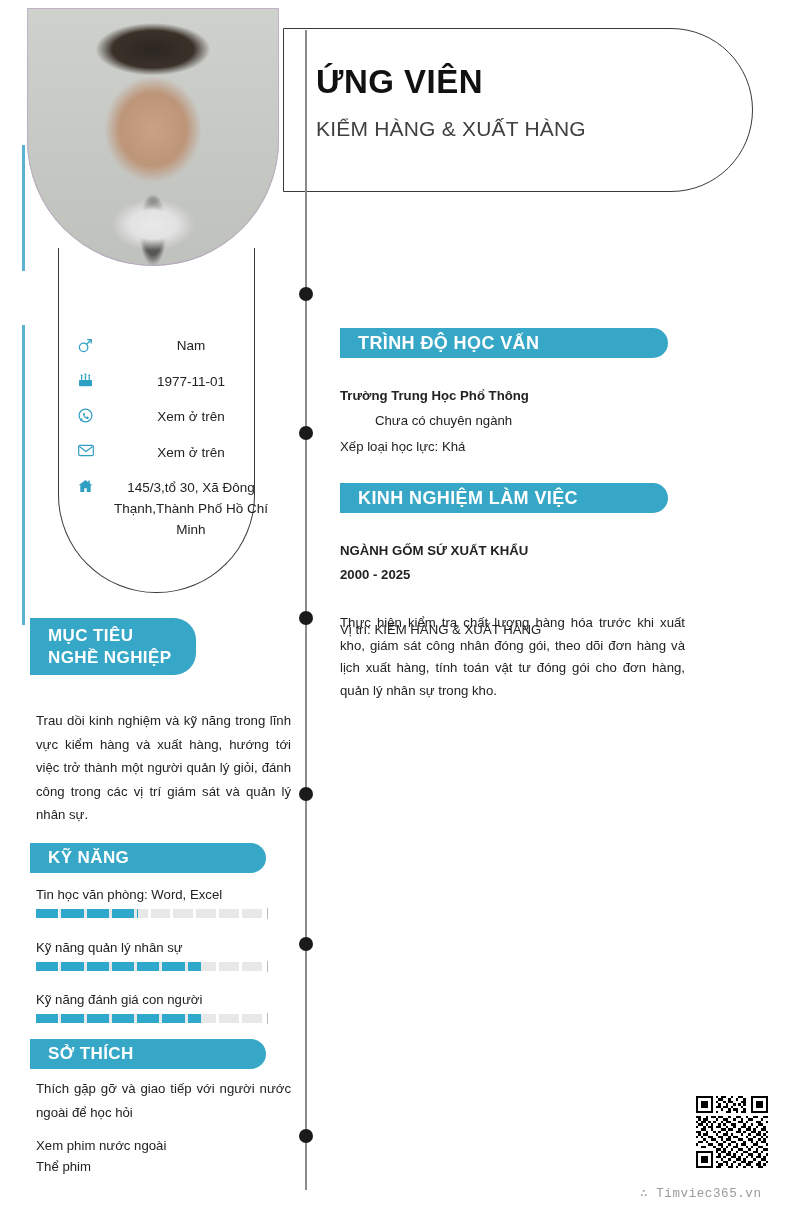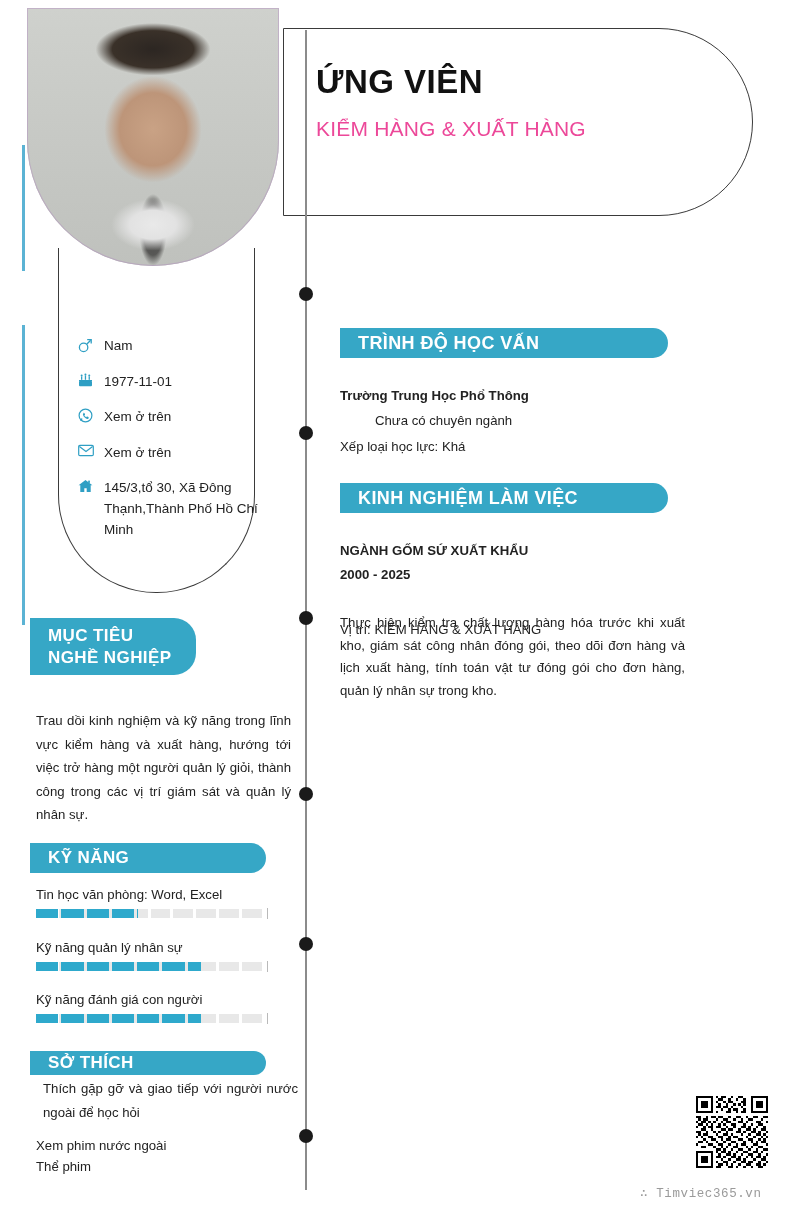--- a/index.html
+++ b/index.html
@@ -32,51 +32,51 @@
     filter: blur(0.6px);
   }
   .photo-edge{
     position:absolute; left:27px; top:8px; width:252px; height:258px;
     border-radius:0 0 126px 126px; pointer-events:none;
     box-shadow: inset 0 0 0 1px rgba(170,120,190,.35);
   }
 
   
   .header-pill{
-    position:absolute; left:283px; top:28px; width:470px; height:188px;
+    position:absolute; left:283px; top:28px; width:470px; height:164px;
     border:1.4px solid #3a3a3a; border-radius:0 94px 94px 0;
     background:#ffffff;
   }
   .header-pill .title{
     position:absolute; left:32px; top:34px;
     font-size:33px; font-weight:bold; letter-spacing:.5px; color:#111;
   }
   .header-pill .subtitle{
     position:absolute; left:32px; top:88px;
-    font-size:21px; font-weight:400; color:#ec4899; letter-spacing:.2px;
+    font-size:21px; font-weight:400; color:#404040; letter-spacing:.2px;
   }
 
   
   .timeline{
     position:absolute; left:305px; top:30px; width:2px; height:1160px;
     background:#8b8b8b;
   }
   .tl-dot{
     position:absolute; left:299px; width:14px; height:14px;
     border-radius:50%; background:#1a1a1a;
   }
 
   
   .contact-box{
     position:absolute; left:58px; top:248px; width:197px; height:345px;
     border:1.3px solid #3a3a3a; border-top:none;
     border-radius:0 0 98px 98px;
   }
   .contact-list{
-    position:absolute; left:78px; top:336px; width:200px;
+    position:absolute; left:78px; top:336px; width:200px;text-align:center;
   }
   .c-row{
     display:flex; align-items:flex-start; margin-bottom:16px;
     font-size:13.5px; color:#222; line-height:1.45;
   }
   .c-ico{
     width:26px; flex:0 0 26px; color:#2f9fc4;
     display:flex; align-items:flex-start; justify-content:flex-start;
     padding-top:1px;
   }
@@ -215,21 +215,21 @@
           <rect x="10.2" y="1.6" width="1.7" height="2.3" fill="currentColor"></rect>
         </svg>
     </span>
     <span class="c-txt">145/3,tổ 30, Xã Đông Thạnh,Thành Phố Hồ Chí Minh</span>
   </div>
 </div>
 
 <div class="sec-pill left" style="top:618px; width:166px; height:57px; font-size:17px; line-height:1.28;">
   <span class="lbl">MỤC TIÊU NGHỀ NGHIỆP</span>
 </div>
-<div class="body-text justify" style="left:36px; top:709px; width:255px;">Trau dồi kinh nghiệm và kỹ năng trong lĩnh vực kiểm hàng và xuất hàng, hướng tới việc trở hàng một người quản lý giỏi, thành công trong các vị trí giám sát và quản lý nhân sự.</div>
+<div class="body-text justify" style="left:36px; top:709px; width:255px;">Trau dồi kinh nghiệm và kỹ năng trong lĩnh vực kiểm hàng và xuất hàng, hướng tới việc trở thành một người quản lý giỏi, đánh công trong các vị trí giám sát và quản lý nhân sự.</div>
 
 <div class="sec-pill left" style="top:843px; width:236px; height:30px; font-size:17px;">
   <span class="lbl">KỸ NĂNG</span>
 </div>
 
 <div class="skill" style="top:887px">
   <div class="name">Tin học văn phòng: Word, Excel</div>
   <div class="bar">
     <span class="seg"></span>
       <span class="seg"></span>
@@ -275,24 +275,24 @@
     <span class="seg"></span>
       <span class="seg"></span>
       <span class="seg"></span>
       <span class="seg"></span>
       <span class="seg"></span>
     <span class="fill" style="width: 164.98px;"></span>
     <span class="endcap"></span>
   </div>
 </div>
 
-<div class="sec-pill left" style="top:1039px; width:236px; height:24px; font-size:17px;margin-top:12px;">
+<div class="sec-pill left" style="top:1039px; width:236px; height:30px; font-size:17px;">
   <span class="lbl">SỞ THÍCH</span>
 </div>
-<div class="body-text justify" style="left:36px; top:1077px; width:255px;margin-left:7px;">Thích gặp gỡ và giao tiếp với người nước ngoài để học hỏi</div>
+<div class="body-text justify" style="left:36px; top:1077px; width:255px;">Thích gặp gỡ và giao tiếp với người nước ngoài để học hỏi</div>
 <div class="body-text" style="left:36px; top:1134px; width:255px;">Xem phim nước ngoài</div>
 <div class="body-text" style="left:36px; top:1155px; width:255px;">Thể phim</div>
 
 <div class="sec-pill right" style="top:328px; width:328px; height:30px; font-size:18px;">
   <span class="lbl">TRÌNH ĐỘ HỌC VẤN</span>
 </div>
 <div class="r-text" style="top:385px; font-weight:bold;">Trường Trung Học Phổ Thông</div>
 <div class="r-text" style="top:410px;margin-left:35px;">Chưa có chuyên ngành</div>
 <div class="r-text" style="top:436px;">Xếp loại học lực: Khá</div>
 

